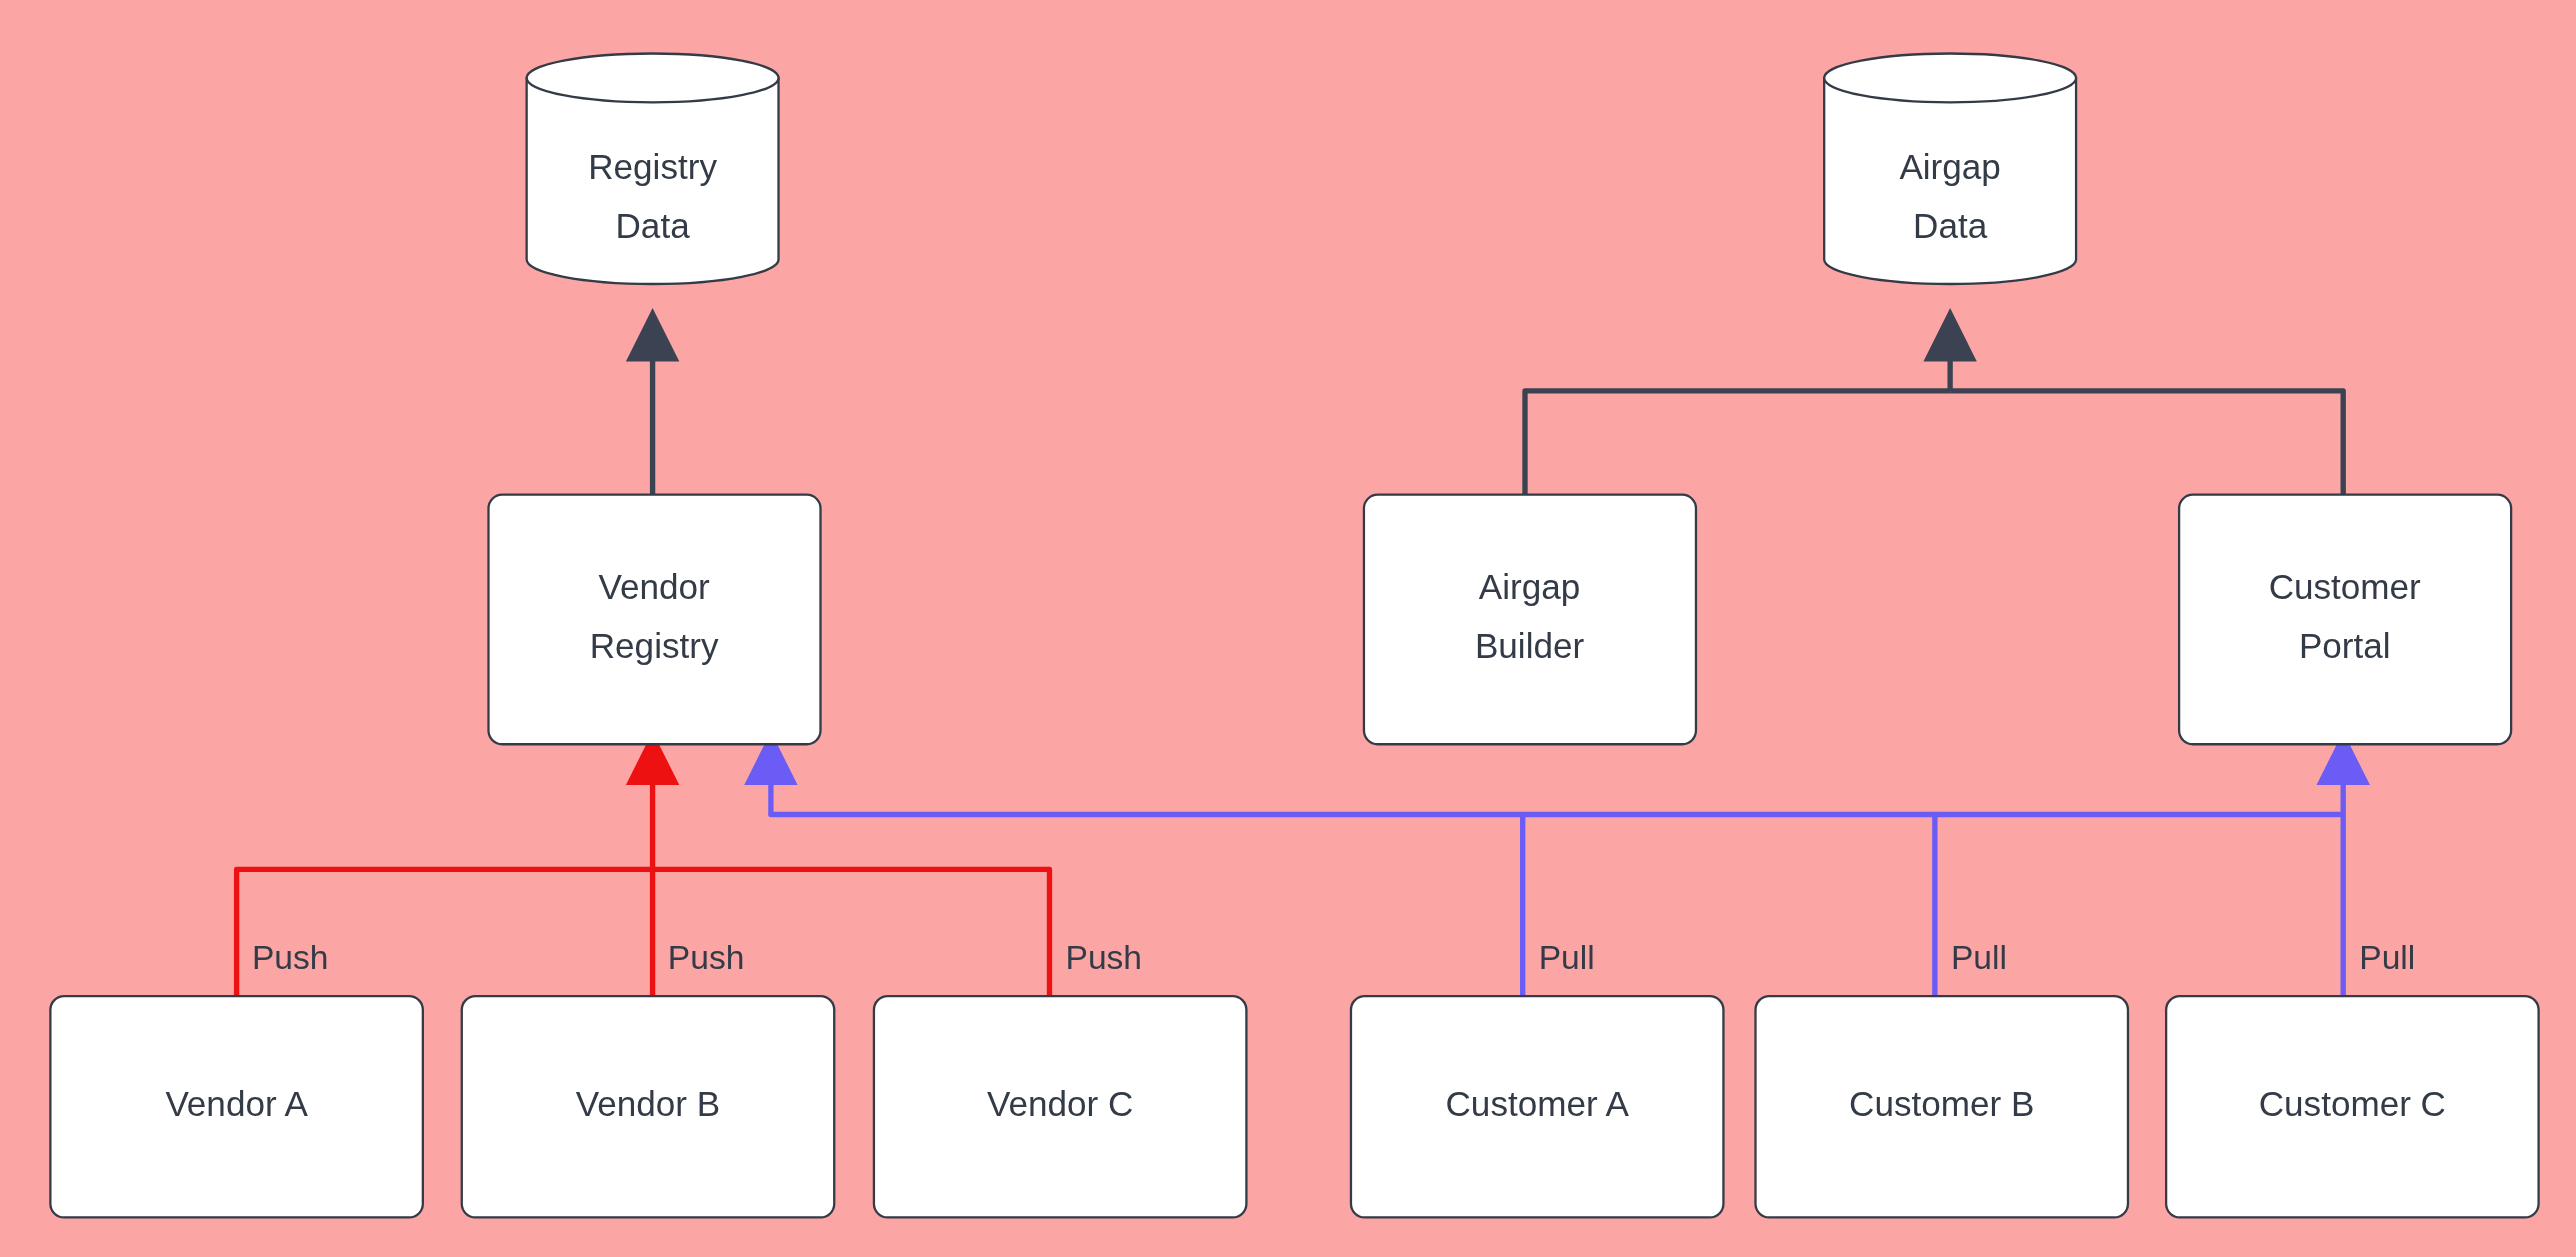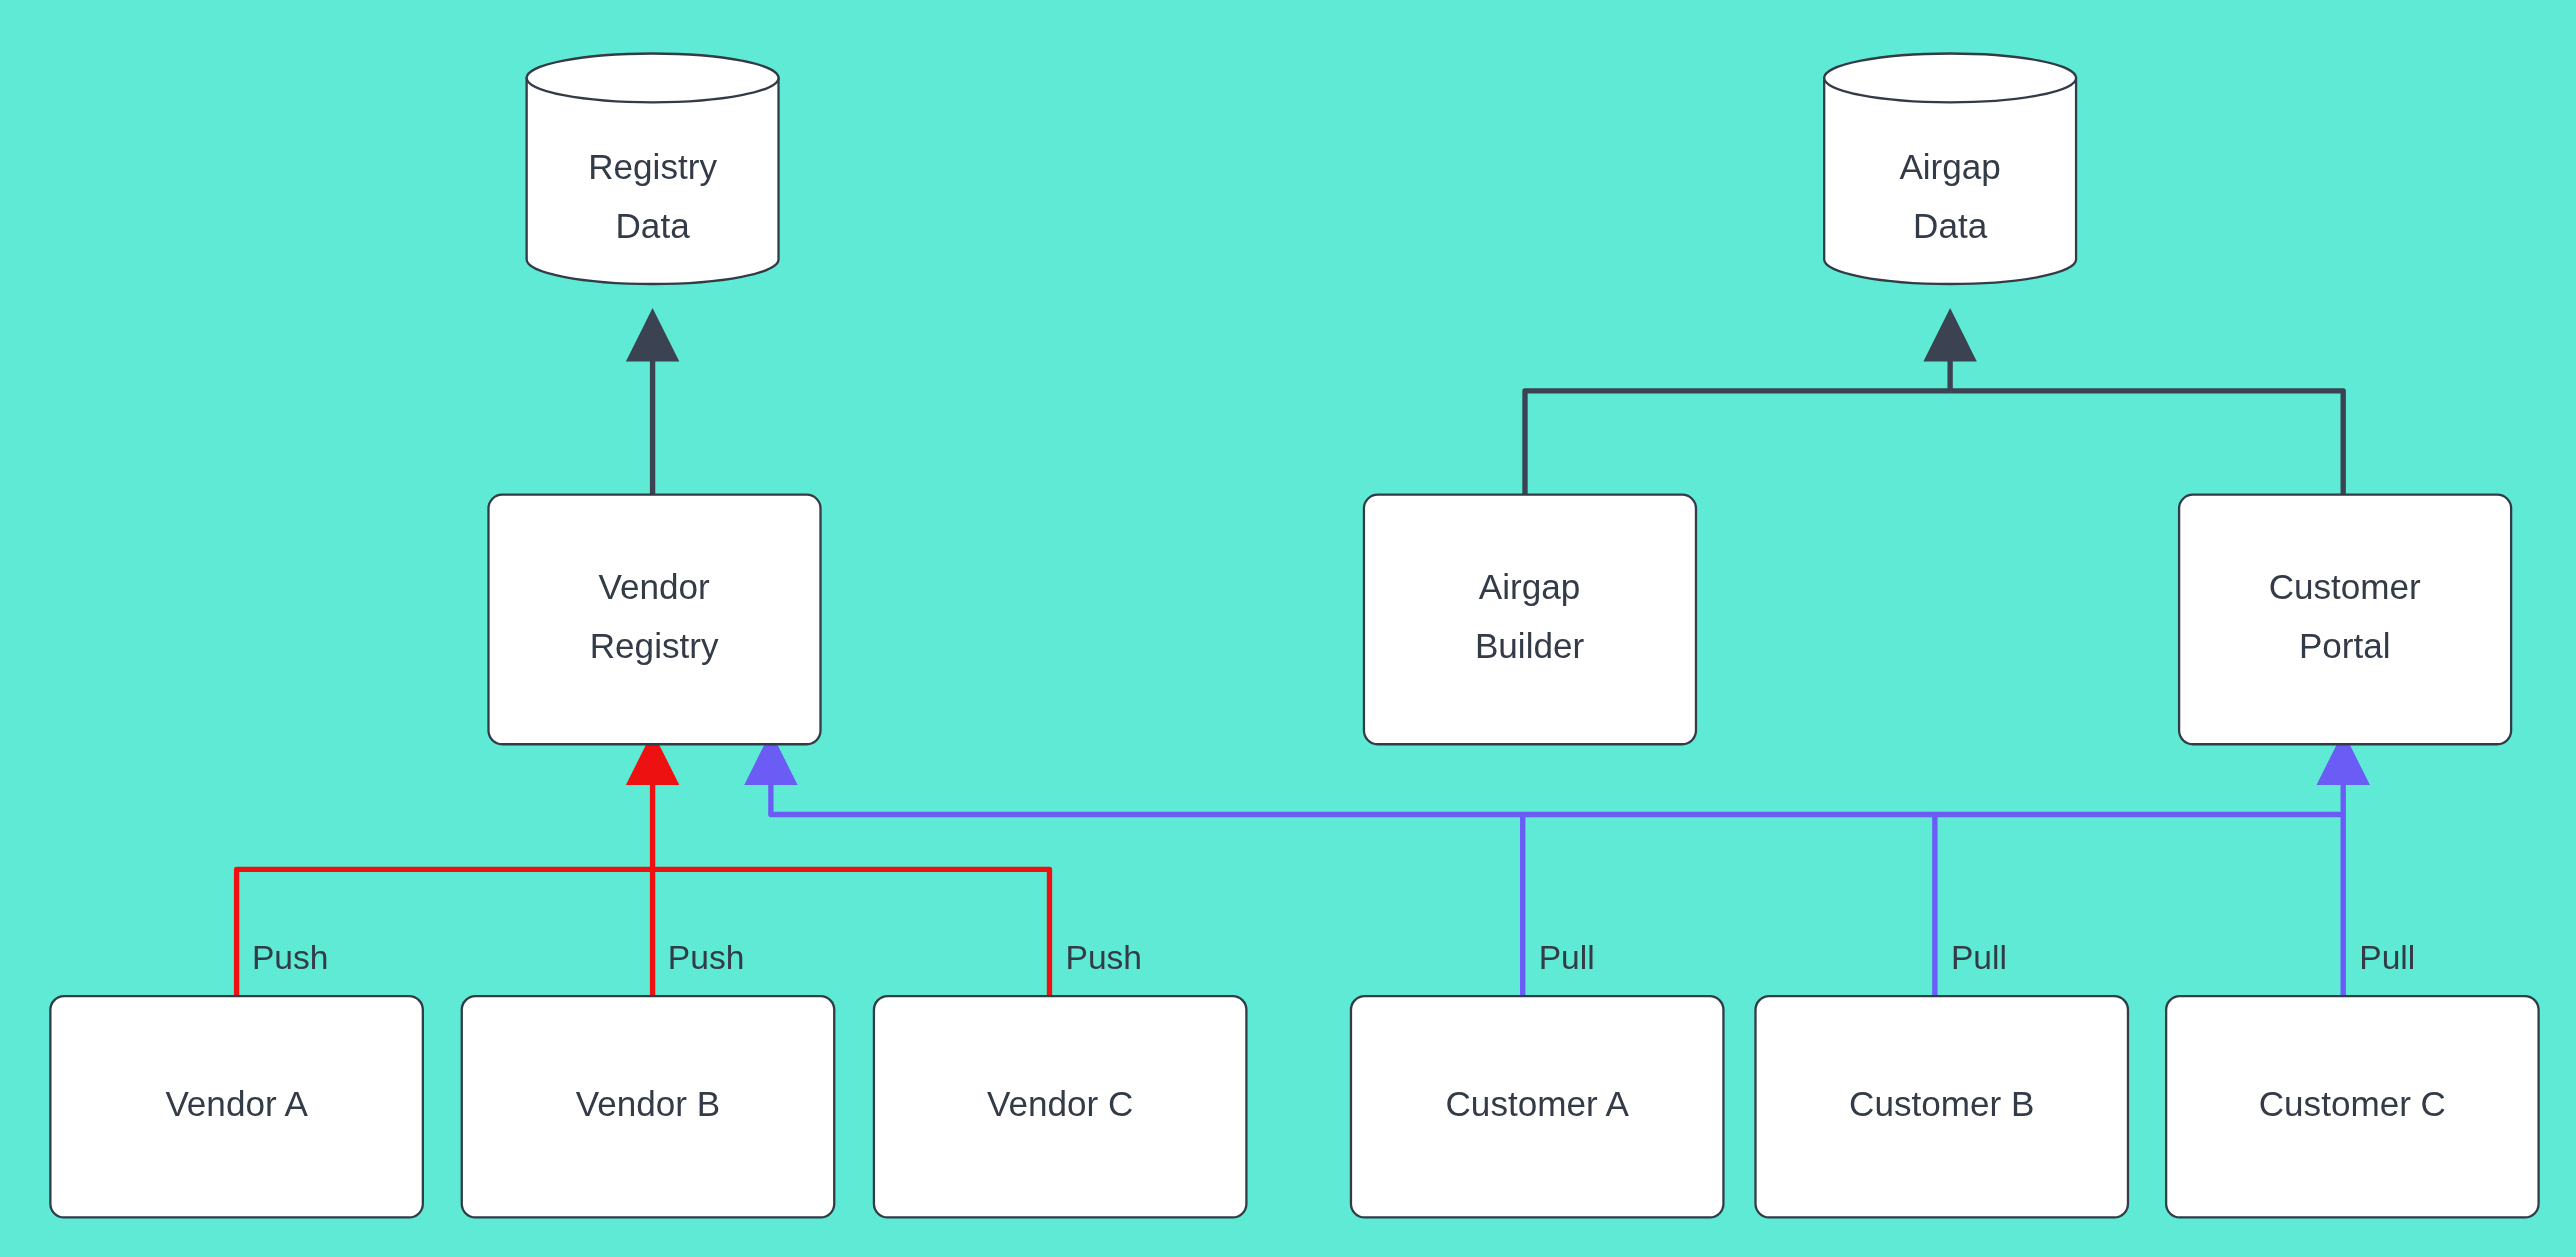--- a/index.html
+++ b/index.html
@@ -1,18 +1,18 @@
 <!DOCTYPE html>
 <html style="font-size:12.2px"><head>
 <meta charset="utf-8">
 <style>
   html,body{margin:0;padding:0;background:#ffffff;}
   body{width:2576px;height:1258px;overflow:hidden;
        font-family:"Liberation Sans","DejaVu Sans",sans-serif;}
-  #stage{position:relative;width:2576px;height:1258px;background:#5eead4;}
+  #stage{position:relative;width:2576px;height:1258px;background:#fca5a5;}
   svg#diagram{position:absolute;inset:0;width:2576px;height:1258px;display:block;}
   .node-label{font-family:"Liberation Sans","DejaVu Sans",sans-serif;
               font-size:46px;fill:#333b47;text-anchor:middle;dominant-baseline:middle;}
   .edge-label{font-family:"Liberation Sans","DejaVu Sans",sans-serif;
               font-size:44px;fill:#333b47;text-anchor:start;dominant-baseline:middle;}
   .shape{fill:#ffffff;stroke:#333b47;stroke-width:3;}
   .cyl-body{fill:#ffffff;stroke:#333b47;stroke-width:3;}
   .edge{fill:none;stroke-width:7;stroke-linecap:butt;stroke-linejoin:round;}
   .edge-dark{stroke:#3b4251;}
   .edge-red{stroke:#ee1111;}

